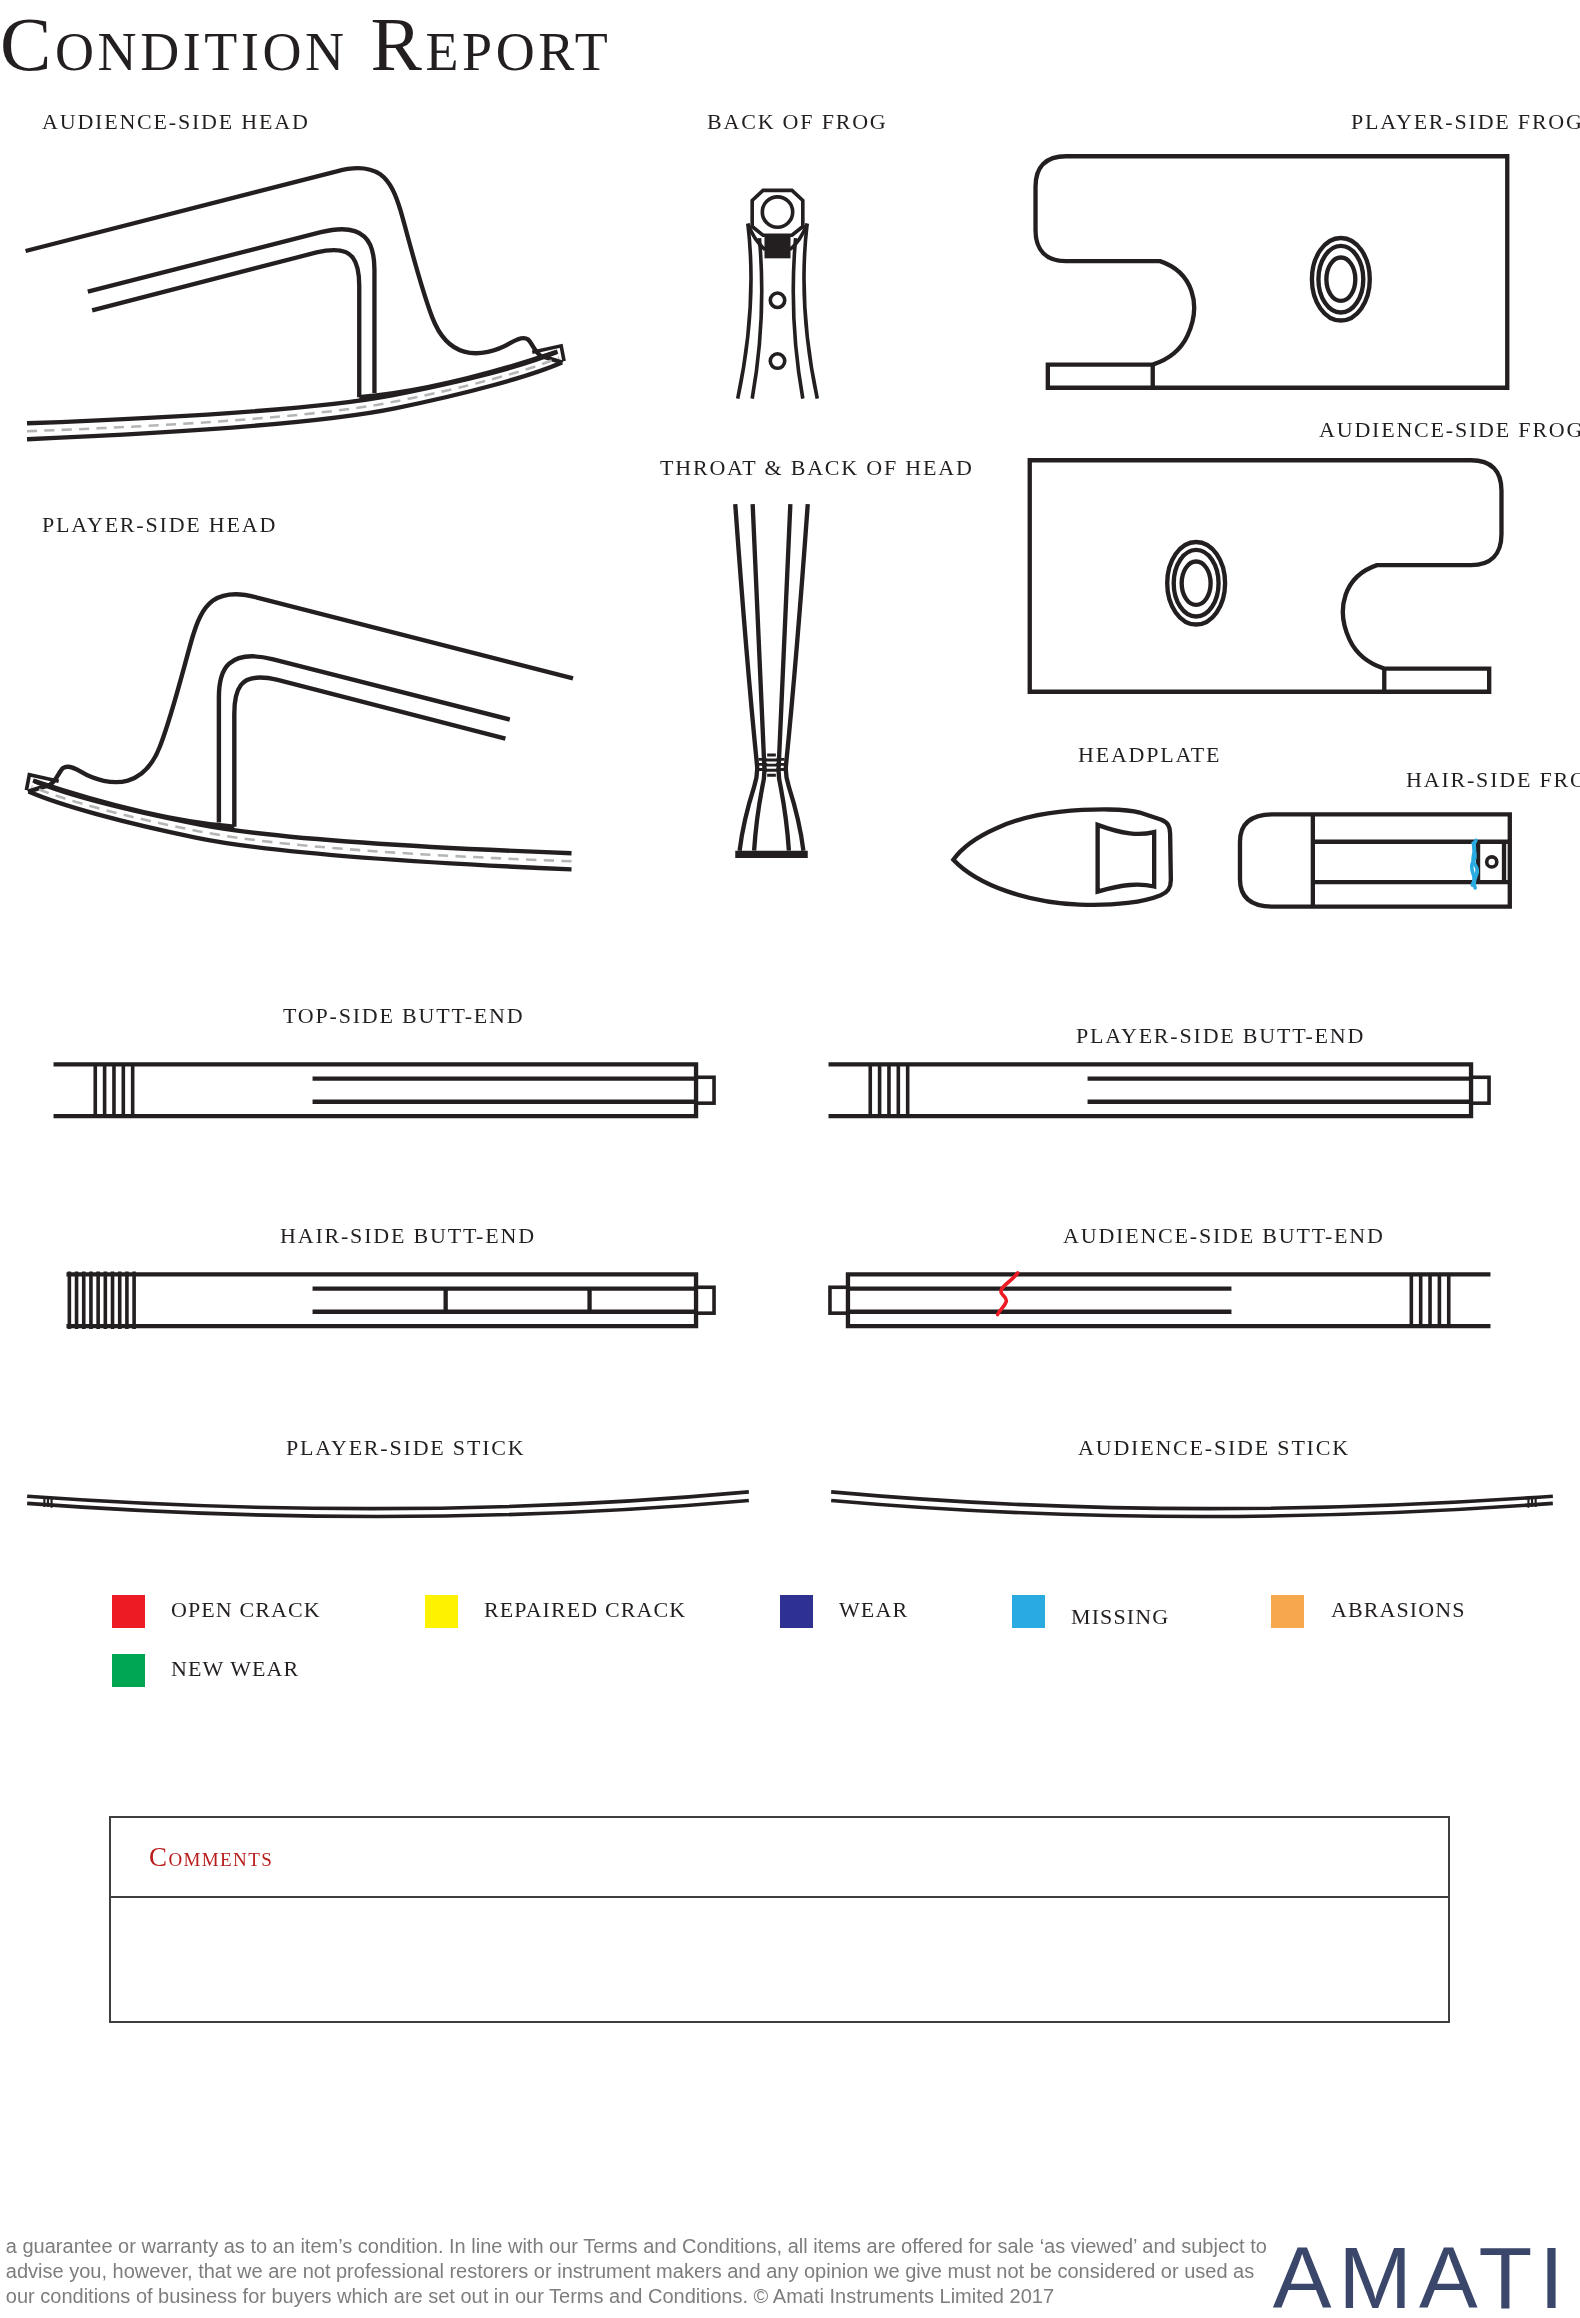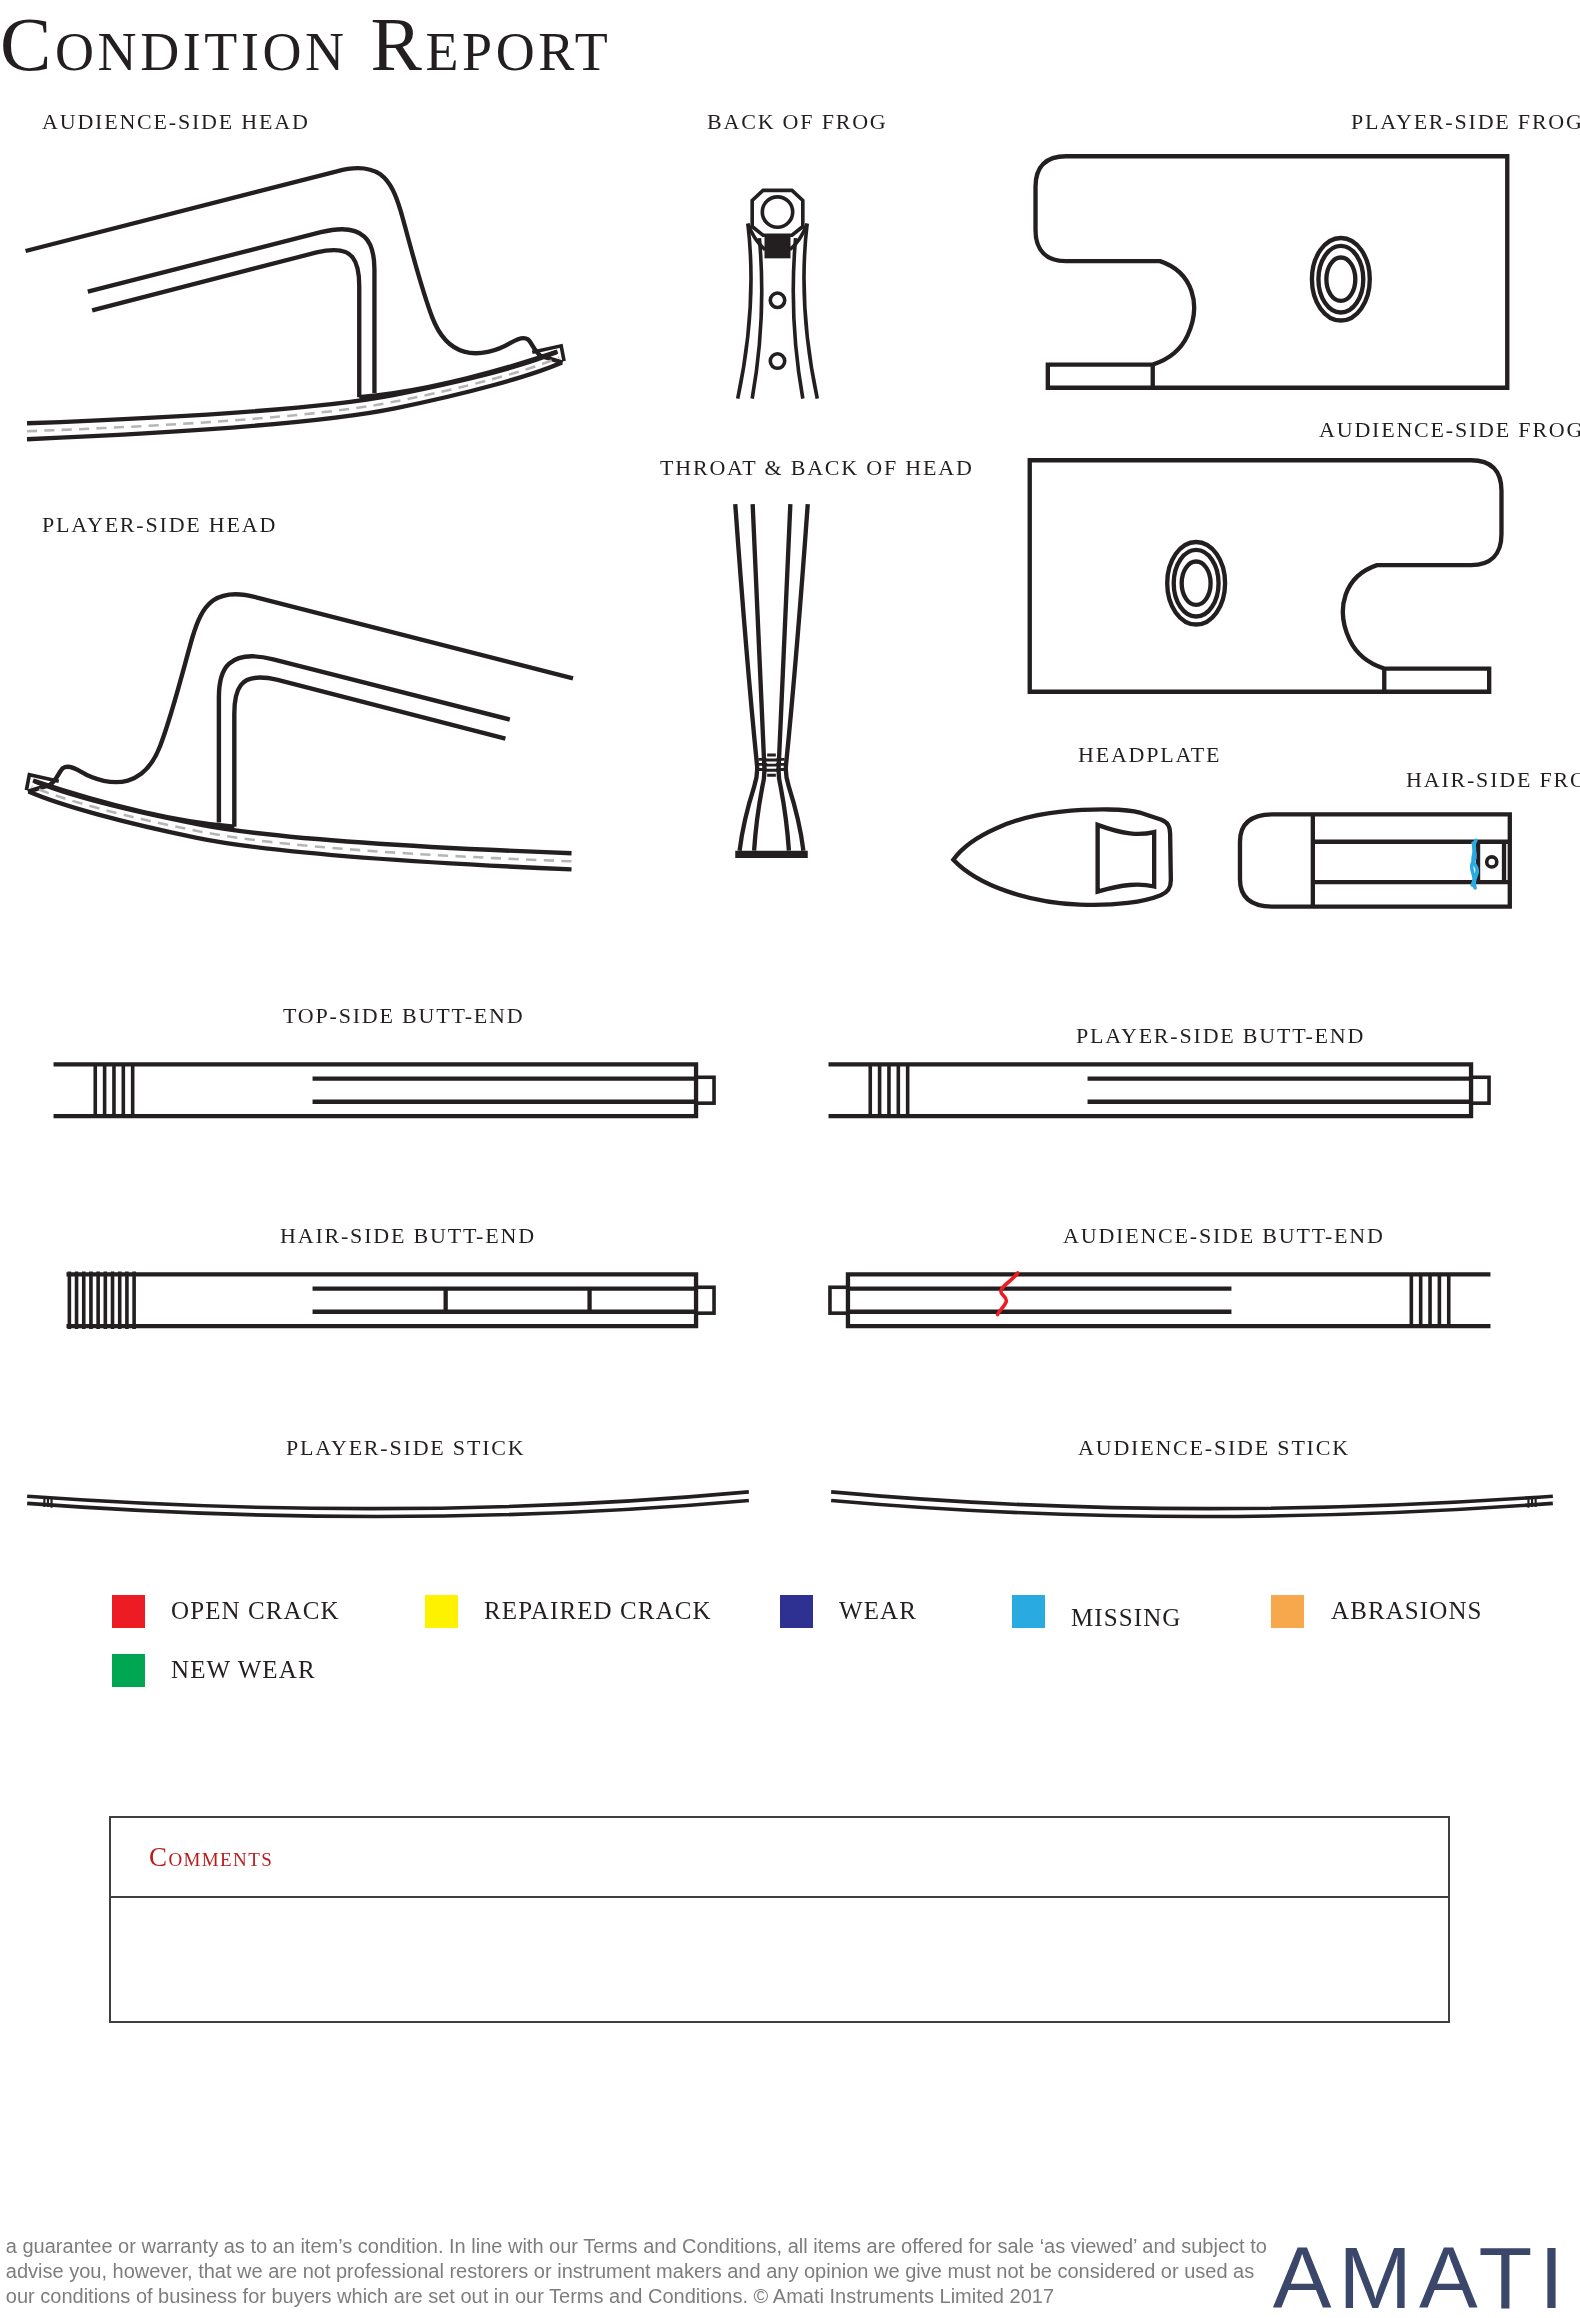--- a/index.html
+++ b/index.html
@@ -12,21 +12,21 @@
     font-size:77px;font-variant:small-caps;letter-spacing:3.6px;color:#231F20;
     font-family:"Liberation Serif", serif;
   }
   .dlabel{
     position:absolute;font-size:22px;letter-spacing:1.8px;white-space:nowrap;
     color:#231F20;font-family:"Liberation Serif", serif;
   }
   svg{position:absolute;overflow:visible;}
   .legend-swatch{position:absolute;width:33px;height:33px;}
   .legend-label{
-    position:absolute;font-size:25px;letter-spacing:1.1px;white-space:nowrap;color:#231F20;
+    position:absolute;font-size:22px;letter-spacing:1.1px;white-space:nowrap;color:#231F20;
   }
   .comments-box{
     position:absolute;left:109px;top:1816px;width:1341px;height:207px;
     border:2.2px solid #3f3f3f;box-sizing:border-box;background:#fff;
   }
   .comments-header{
     height:80px;border-bottom:2.2px solid #3f3f3f;box-sizing:border-box;
     display:flex;align-items:center;padding-left:38px;
   }
   .comments-title{

